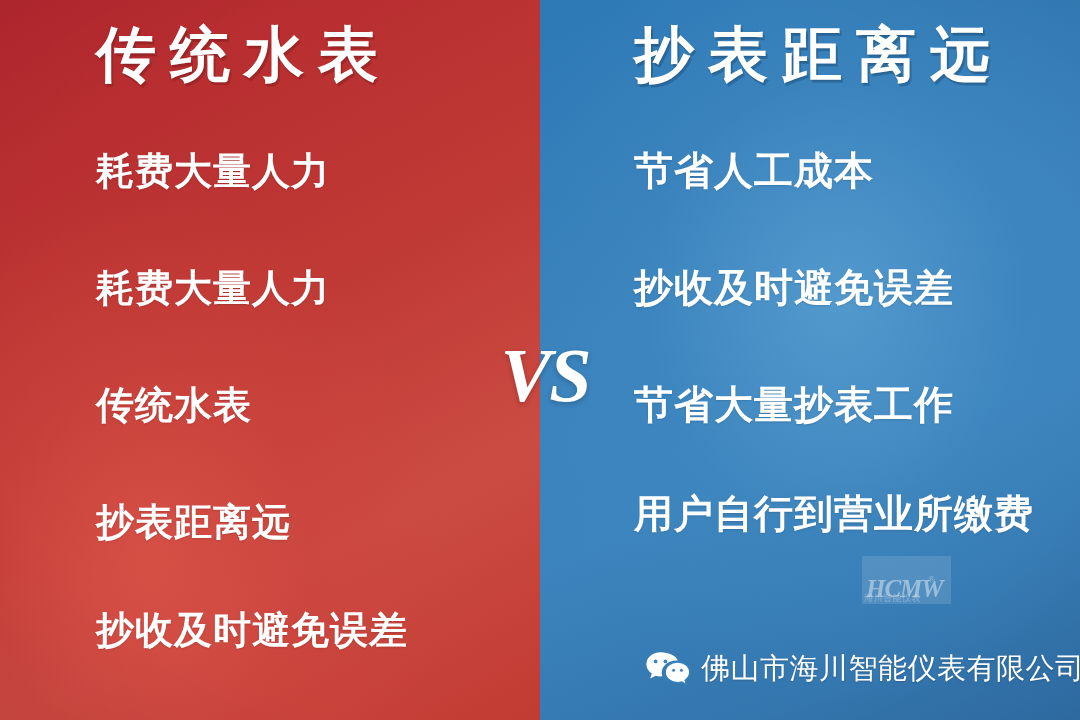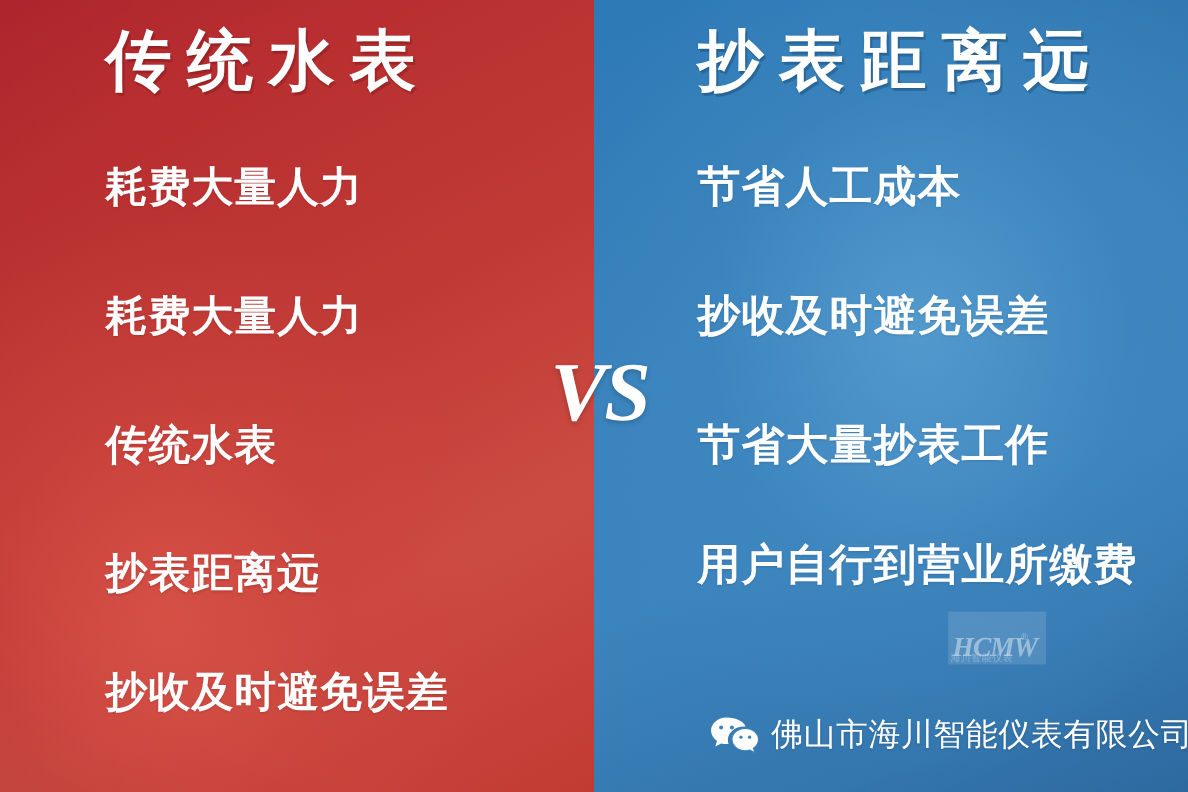--- a/index.html
+++ b/index.html
@@ -104,21 +104,21 @@
     align-items: center;
     text-shadow: 0 1px 2px rgba(0,0,0,0.13);
   }
   .col-right .bullet { font-size: 39px; }
   .bullet.last { height: 100px; }
 
   
   .vs {
     position: absolute;
     left: 495px;
-    top: 312px;
+    top: 330px;
     width: 100px;
     height: 90px;
     color: #ffffff;
     font-size: 76px;
     font-weight: bold;
     font-style: italic;
     letter-spacing: -2px;
     line-height: 90px;
     text-align: center;
     text-shadow: 0 2px 5px rgba(0,0,0,0.22);

